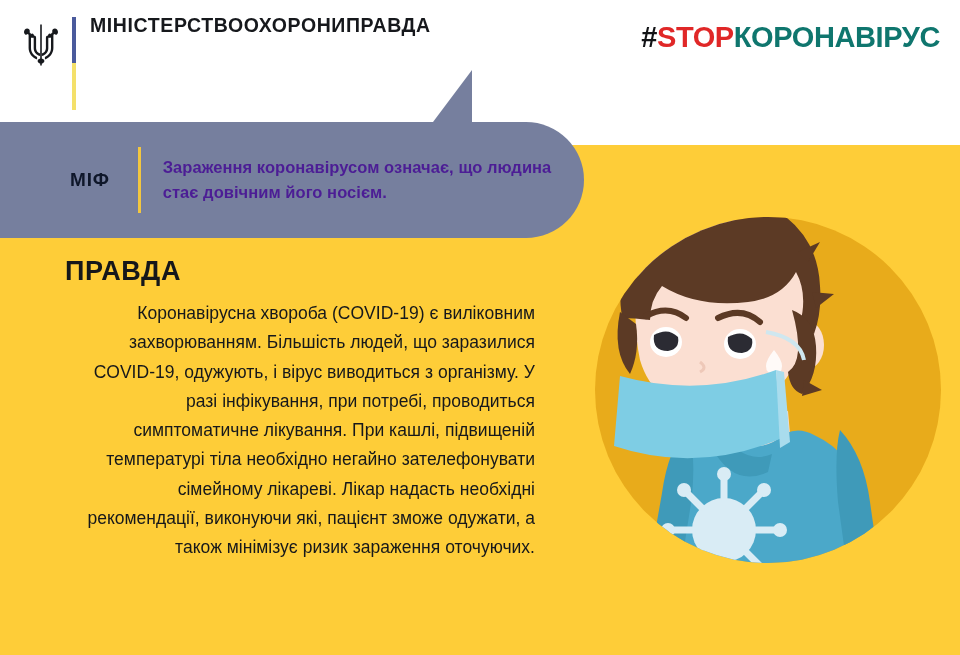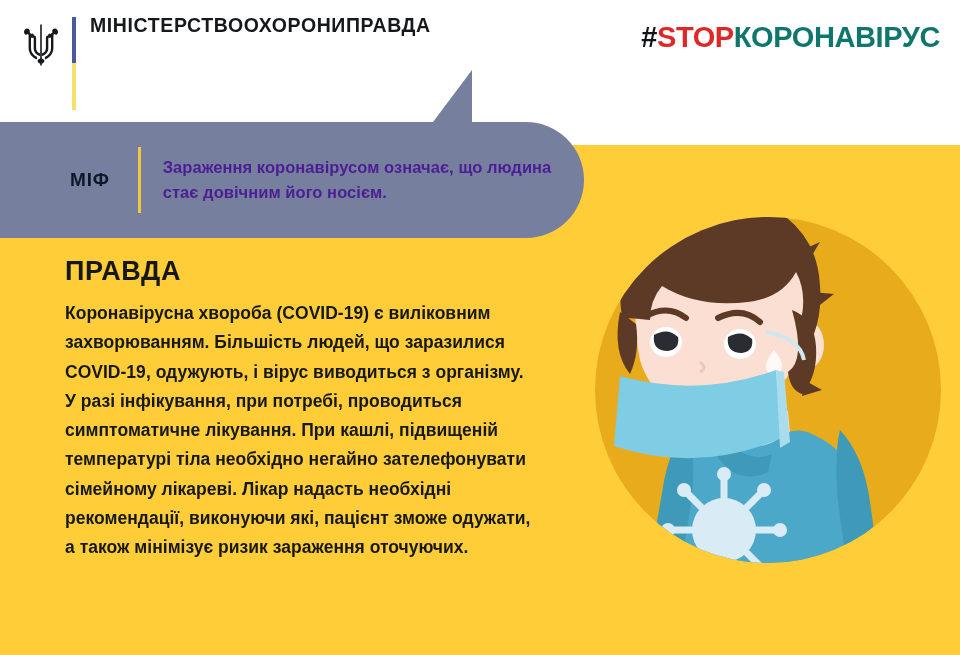--- a/index.html
+++ b/index.html
@@ -157,23 +157,24 @@
     letter-spacing: 0.6px;
     color: #15171a;
   }
   .truth-body {
     position: absolute;
     left: 65px;
     top: 299px;
     width: 470px;
     font-size: 17.5px;
     line-height: 29.3px;
-    font-weight: 700;
+    font-weight: 400;
     color: #16181b;
     letter-spacing: 0.02px;
+    text-align: right;
   }
   .truth-body p { margin: 0; }
 
   
   .illo-wrap {
     position: absolute;
     left: 560px;
     top: 180px;
     width: 400px;
     height: 440px;

